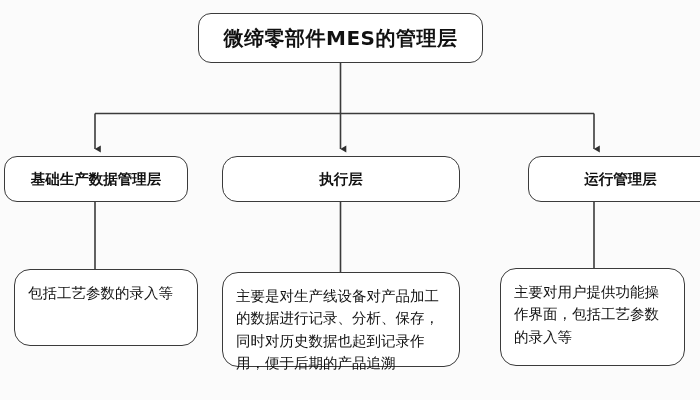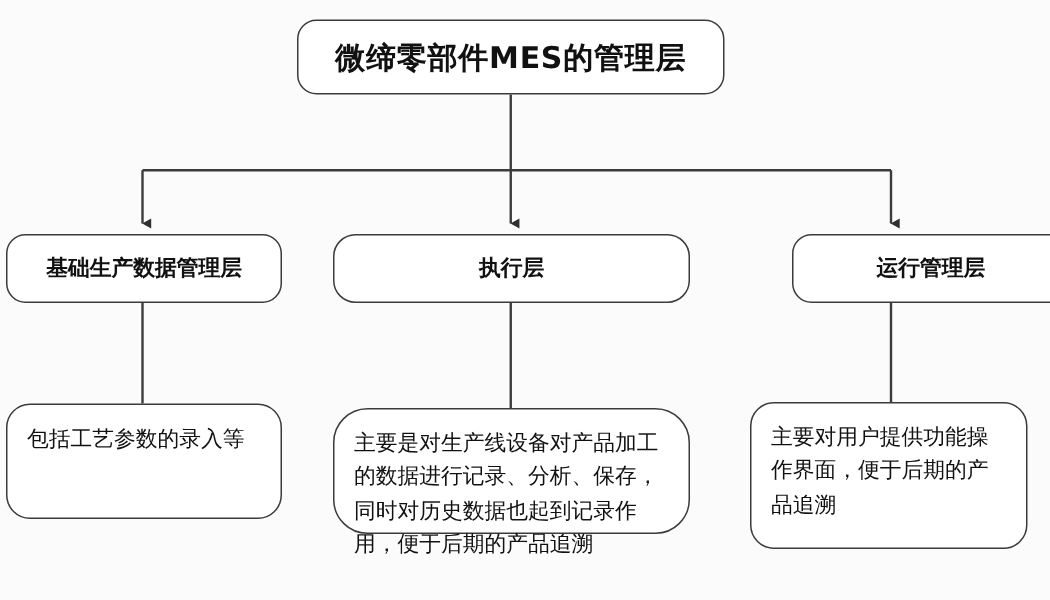--- a/index.html
+++ b/index.html
@@ -74,22 +74,22 @@
     padding: 12px 13px 10px 13px;
   }
   .node-desc .label {
     font-size: 14.5px;
     font-weight: normal;
     line-height: 1.55;
     text-align: left;
     display: block;
     width: 100%;
   }
-  .desc-1 { left: 4px;   top: 269px; width: 184px; height: 77px; }
-  .desc-2 { left: 222px; top: 272px; width: 238px; height: 84px; border-radius: 23px; }
+  .desc-1 { left: 14px;   top: 269px; width: 184px; height: 77px; }
+  .desc-2 { left: 222px; top: 272px; width: 238px; height: 95px; }
   .desc-3 { left: 500px; top: 268px; width: 185px; height: 98px; }
 </style>
 </head>
 <body>
 
 <div id="diagram">
 
   <svg class="connector-layer" viewBox="0 0 700 400" width="700" height="400" xmlns="http://www.w3.org/2000/svg">
     <defs>
       <marker id="arrow-down" markerWidth="9" markerHeight="9" refX="4.5" refY="7.4" orient="auto" markerUnits="userSpaceOnUse">
@@ -124,16 +124,16 @@
     <span class="label">运行管理层</span>
   </div>
 
   <div class="node node-desc desc-1">
     <span class="label">包括工艺参数的录入等</span>
   </div>
   <div class="node node-desc desc-2">
     <span class="label">主要是对生产线设备对产品加工的数据进行记录、分析、保存，同时对历史数据也起到记录作用，便于后期的产品追溯</span>
   </div>
   <div class="node node-desc desc-3">
-    <span class="label">主要对用户提供功能操作界面，便于后期的产品追溯</span>
+    <span class="label">主要对用户提供功能操作界面，包括工艺参数的录入等</span>
   </div>
 
 </div>
 
 </body></html>

